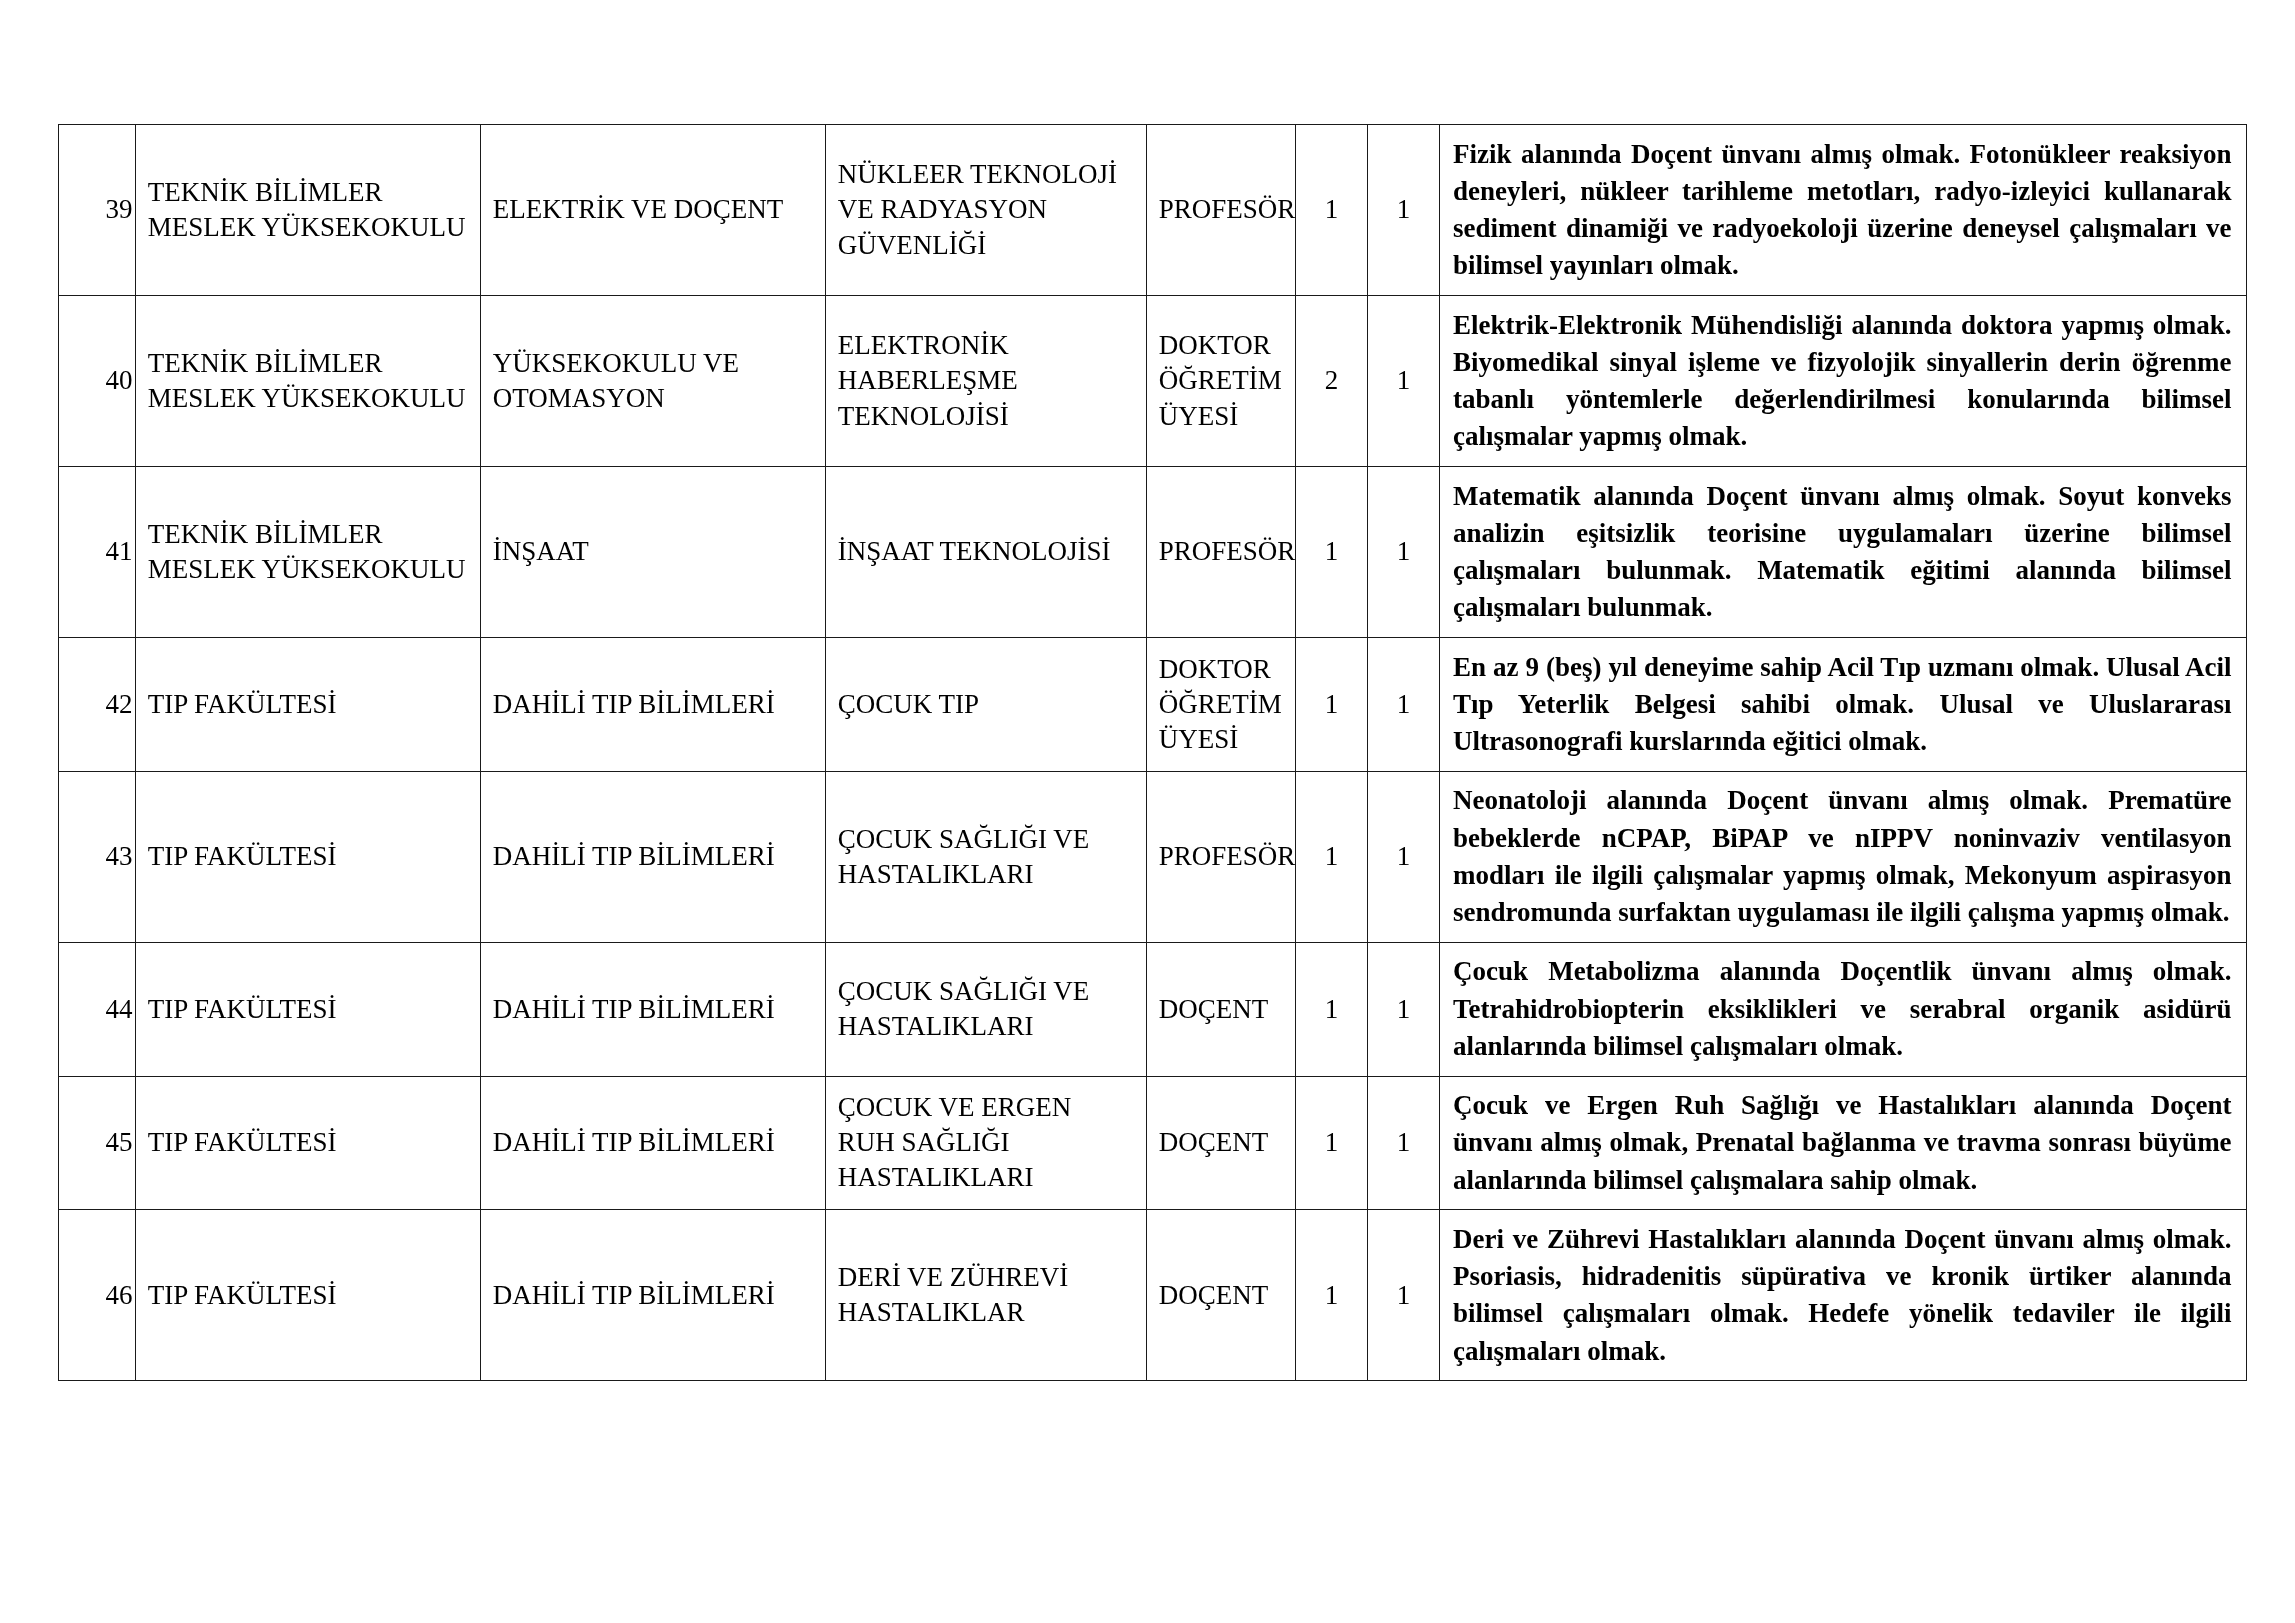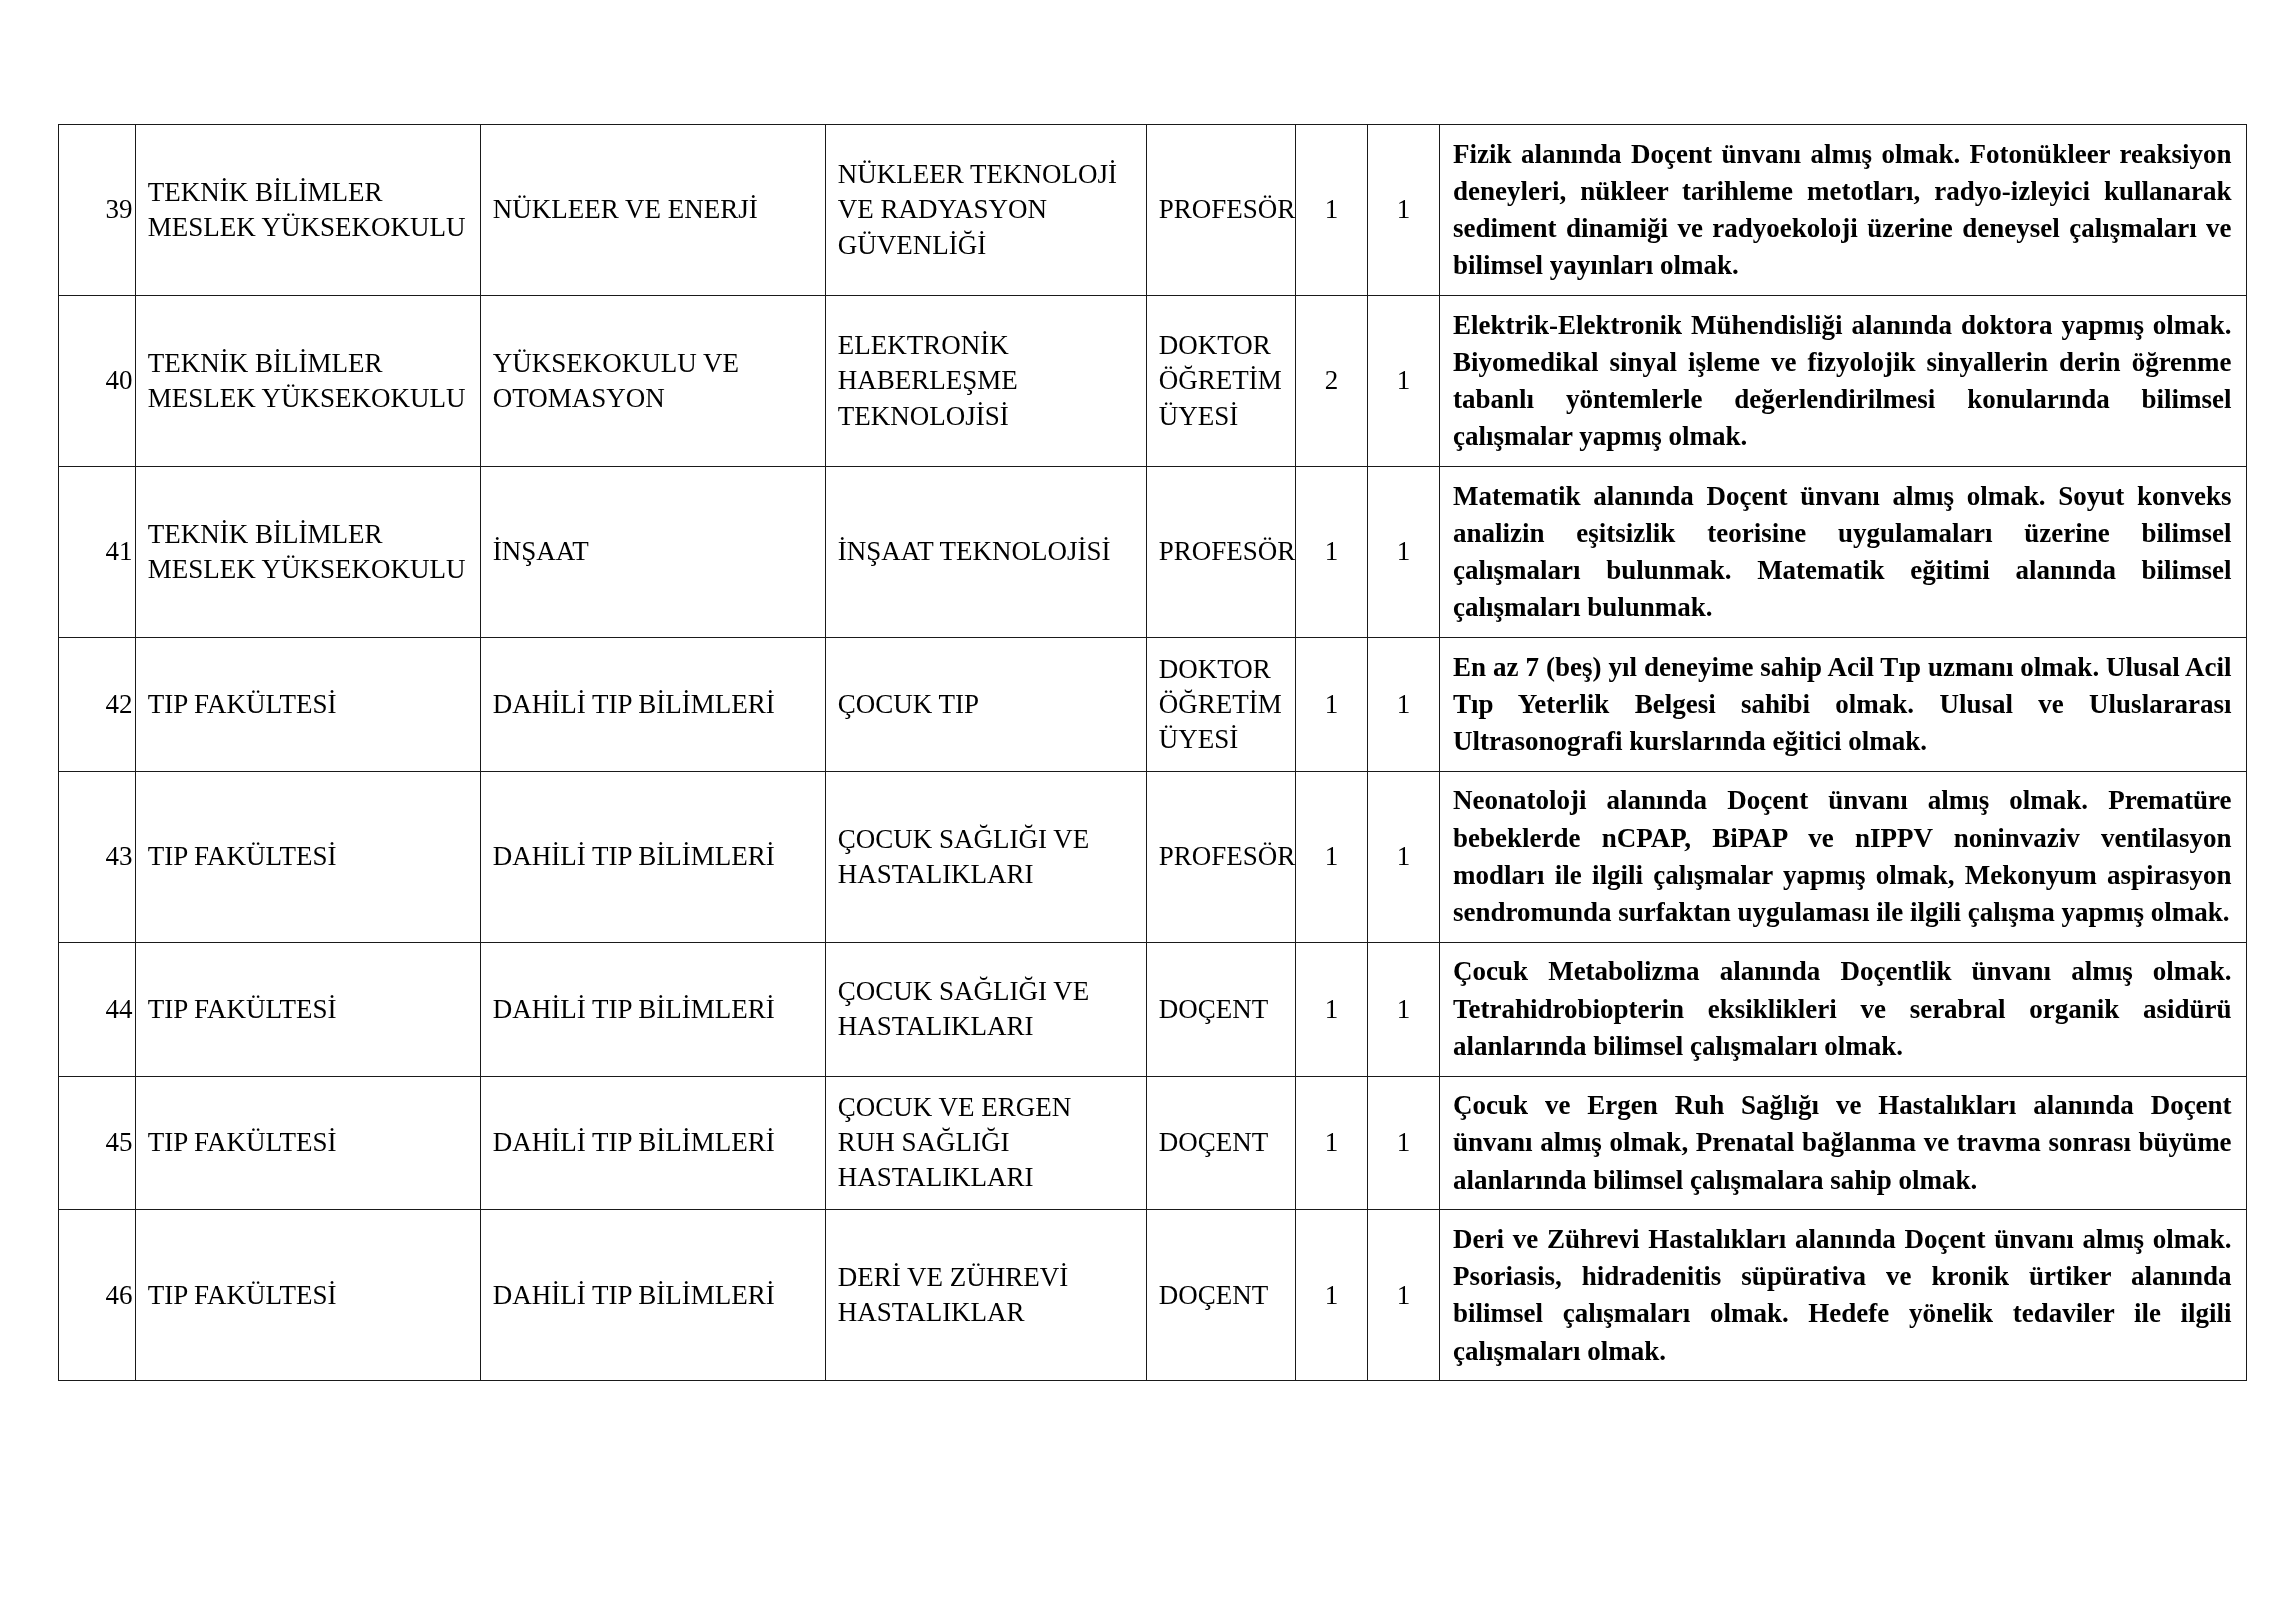--- a/index.html
+++ b/index.html
@@ -95,21 +95,21 @@
     <tbody>
 
       <tr>
         <td>
             <div class="cell no">39</div>
           </td>
         <td>
             <div class="cell name">TEKNİK BİLİMLER MESLEK YÜKSEKOKULU</div>
           </td>
         <td>
-            <div class="cell name">NÜKLEER VE ENERJİ</div>
+            <div class="cell name">ELEKTRİK VE DOÇENT</div>
           </td>
         <td>
             <div class="cell name">NÜKLEER TEKNOLOJİ VE RADYASYON GÜVENLİĞİ</div>
           </td>
         <td>
             <div class="cell name">PROFESÖR</div>
           </td>
         <td>
             <div class="cell num">1</div>
           </td>
@@ -191,21 +191,21 @@
         <td>
             <div class="cell name">DOKTOR ÖĞRETİM ÜYESİ</div>
           </td>
         <td>
             <div class="cell num">1</div>
           </td>
         <td>
             <div class="cell num">1</div>
           </td>
         <td>
-            <div class="cell desc">En az 7 (beş) yıl deneyime sahip Acil Tıp uzmanı olmak. Ulusal Acil Tıp Yeterlik Belgesi sahibi olmak. Ulusal ve Uluslararası Ultrasonografi kurslarında eğitici olmak.</div>
+            <div class="cell desc">En az 9 (beş) yıl deneyime sahip Acil Tıp uzmanı olmak. Ulusal Acil Tıp Yeterlik Belgesi sahibi olmak. Ulusal ve Uluslararası Ultrasonografi kurslarında eğitici olmak.</div>
           </td>
       </tr>
 
       <tr>
         <td>
             <div class="cell no">43</div>
           </td>
         <td>
             <div class="cell name">TIP FAKÜLTESİ</div>
           </td>

